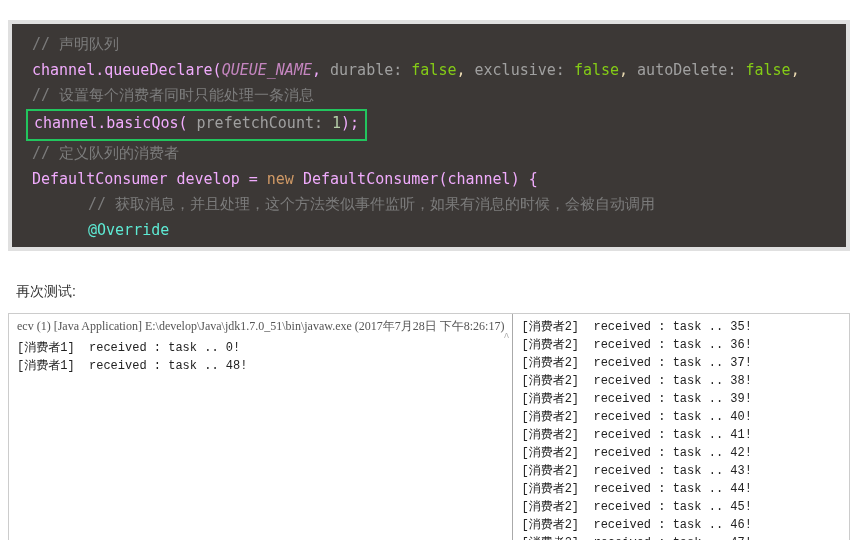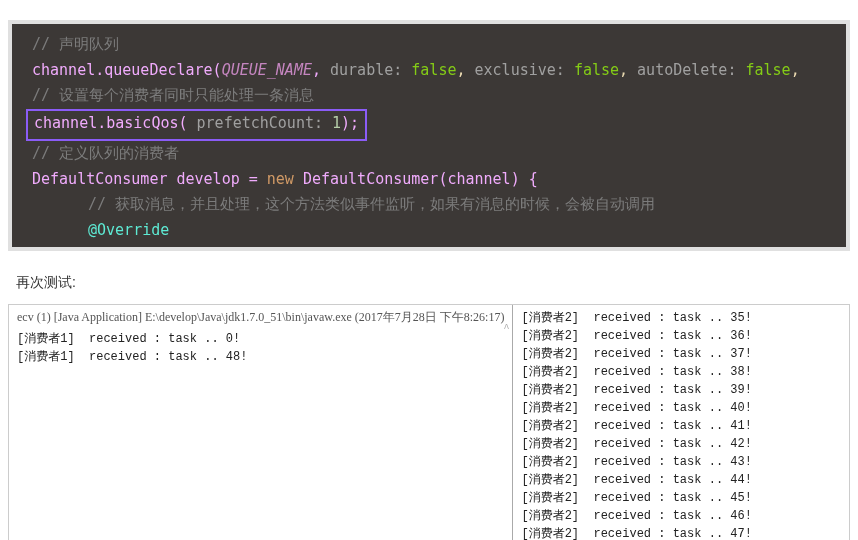--- a/index.html
+++ b/index.html
@@ -26,28 +26,28 @@
     .comment { color: #7c7c7c; }
     .string-italic { color: #c586c0; font-style: italic; }
     .param-name { color: #a0a0a0; }
     .literal { color: #84cc16; }
     .method-call { color: #f0abfc; }
     .number { color: #b5cea8; }
     .new-keyword { color: #d19a66; }
     .annotation { color: #5eead4; }
     .red-box {
       display: inline-block;
-      border: 2px solid #8b5cf6;
+      border: 2px solid #22c55e;
       padding: 0px 6px 3px;
       margin-left: -6px;
     }
     .section-label {
       font-size: 14px;
       color: #333;
-      margin: 23px 16px 12px;
+      margin: 32px 16px 12px;
     }
     .console-container {
       display: flex;
       margin: 0 8px;
       border: 1px solid #ccc;
       background: #fff;
       font-family: 'Courier New', monospace;
       font-size: 12px;
     }
     .console-left {

